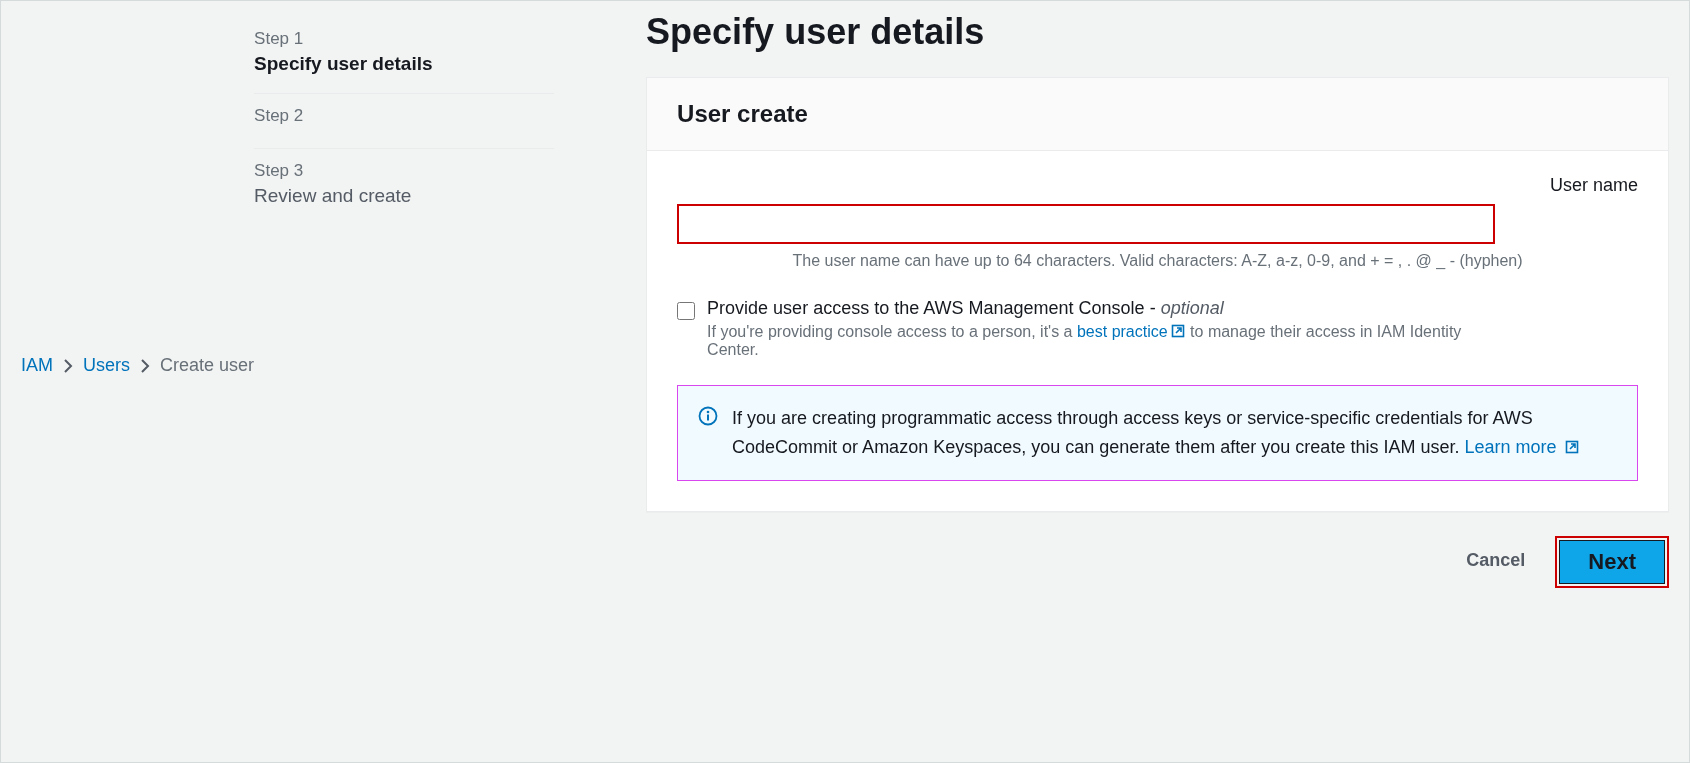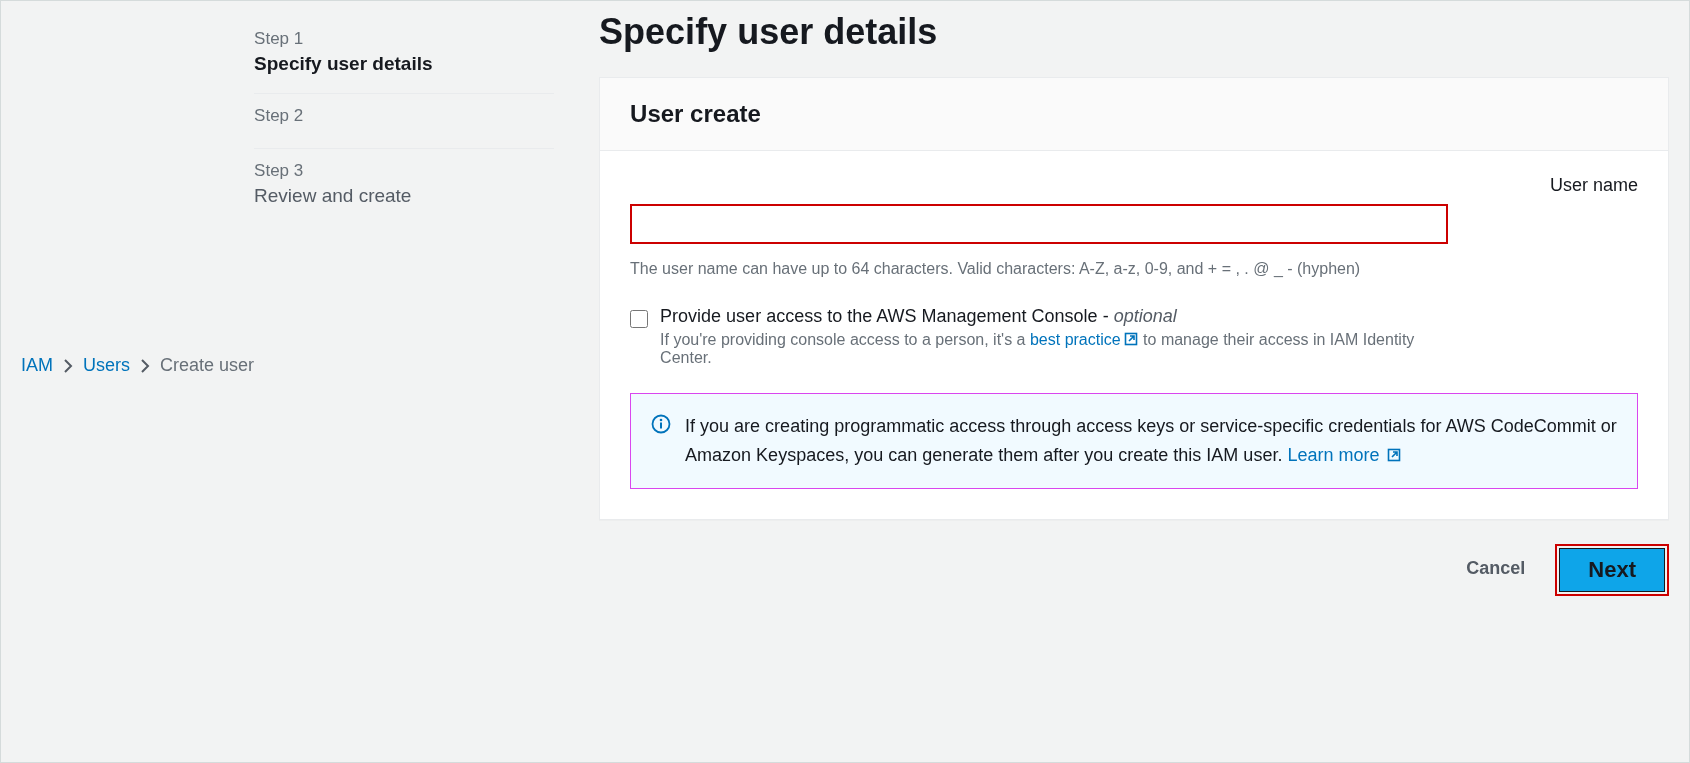--- a/index.html
+++ b/index.html
@@ -37,21 +37,21 @@
       color: #687078;
     }
     .chev {
       color: #545b64;
       display: inline-flex;
       align-items: center;
     }
     
     .columns {
       display: flex;
-      gap: 45px;
+      gap: 92px;
       flex: 1;
       align-items: flex-start;
     }
     
     .steps {
       width: 300px;
       flex: 0 0 300px;
     }
     .step {
       padding: 12px 0 18px 0;
@@ -114,21 +114,22 @@
       height: 40px;
       border: 2px solid #cc0000;
       padding: 6px 10px;
       font-size: 16px;
       outline: none;
       background: #fff;
     }
     .hint {
       color: #687078;
       font-size: 16px;
-      margin-top: 16px;
+      margin-top: 8px;
+      text-align: center;
     }
     .checkbox-row {
       display: flex;
       align-items: flex-start;
       gap: 12px;
       margin-top: 28px;
     }
     .checkbox-row input[type=checkbox] {
       width: 18px;
       height: 18px;

